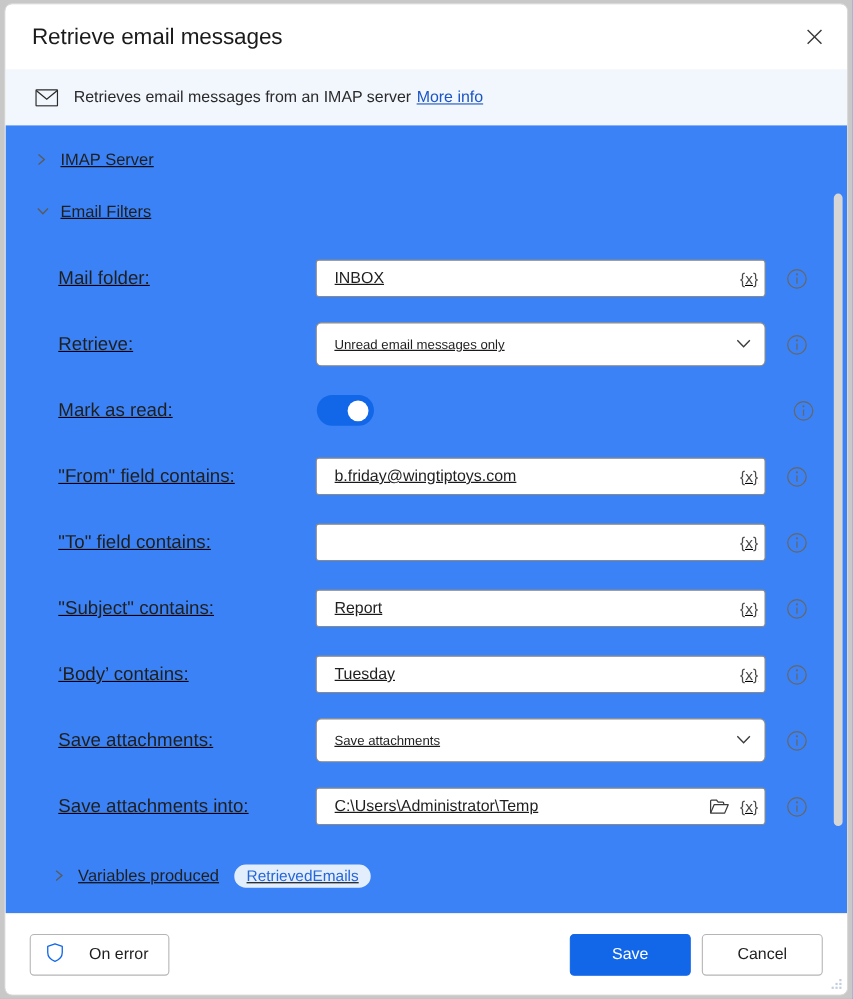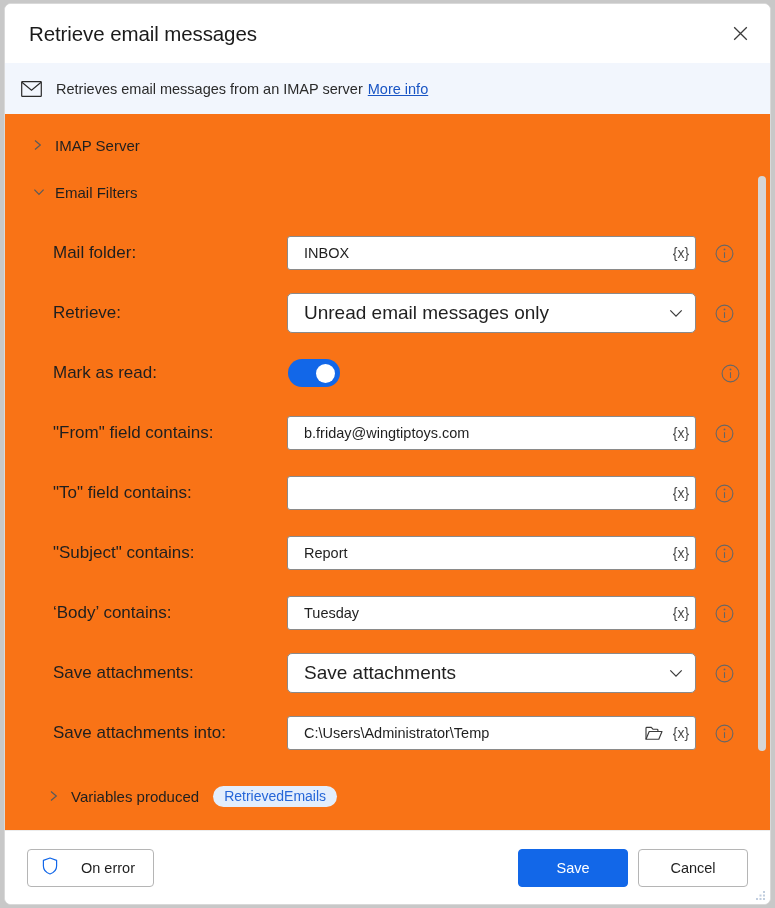--- a/index.html
+++ b/index.html
@@ -58,21 +58,21 @@
     border-radius: 4px;
   }
   .close-btn svg { display: block; }
 
   
   .banner {
     flex: 0 0 51px;
     background: #f2f6fd;
     display: flex;
     align-items: center;
-    padding: 0 24px 0 16px;
+    padding: 0 24px 0 27px;
     box-sizing: border-box;
     font-size: 14.5px;
     color: #2b2b2b;
   }
   .banner .env-icon {
     margin-right: 14px;
     display: flex;
     align-items: center;
   }
   .banner .more-info {
@@ -80,21 +80,22 @@
     text-decoration: underline;
     margin-left: 5px;
     cursor: pointer;
   }
 
   
   .body-scroll {
     position: relative;
     flex: 1 1 auto;
     overflow: hidden;
-    background: #f97316;
+    background: #3b82f6;
+    text-decoration: underline;
   }
   .scroll-inner {
     padding: 0;
   }
 
   .section-head {
     display: flex;
     align-items: center;
     height: 30px;
     padding-left: 28px;
@@ -186,21 +187,21 @@
     border-radius: 5px;
     background: #fff;
     display: flex;
     align-items: center;
     padding: 0 12px 0 16px;
     box-sizing: border-box;
     cursor: pointer;
   }
   .dropdown .dval {
     flex: 1;
-    font-size: 19px;
+    font-size: 12px;
     color: #1f1f1f;
   }
 
   .toggle {
     width: 52px;
     height: 28px;
     border-radius: 14px;
     background: #1267e8;
     position: relative;
     cursor: pointer;

